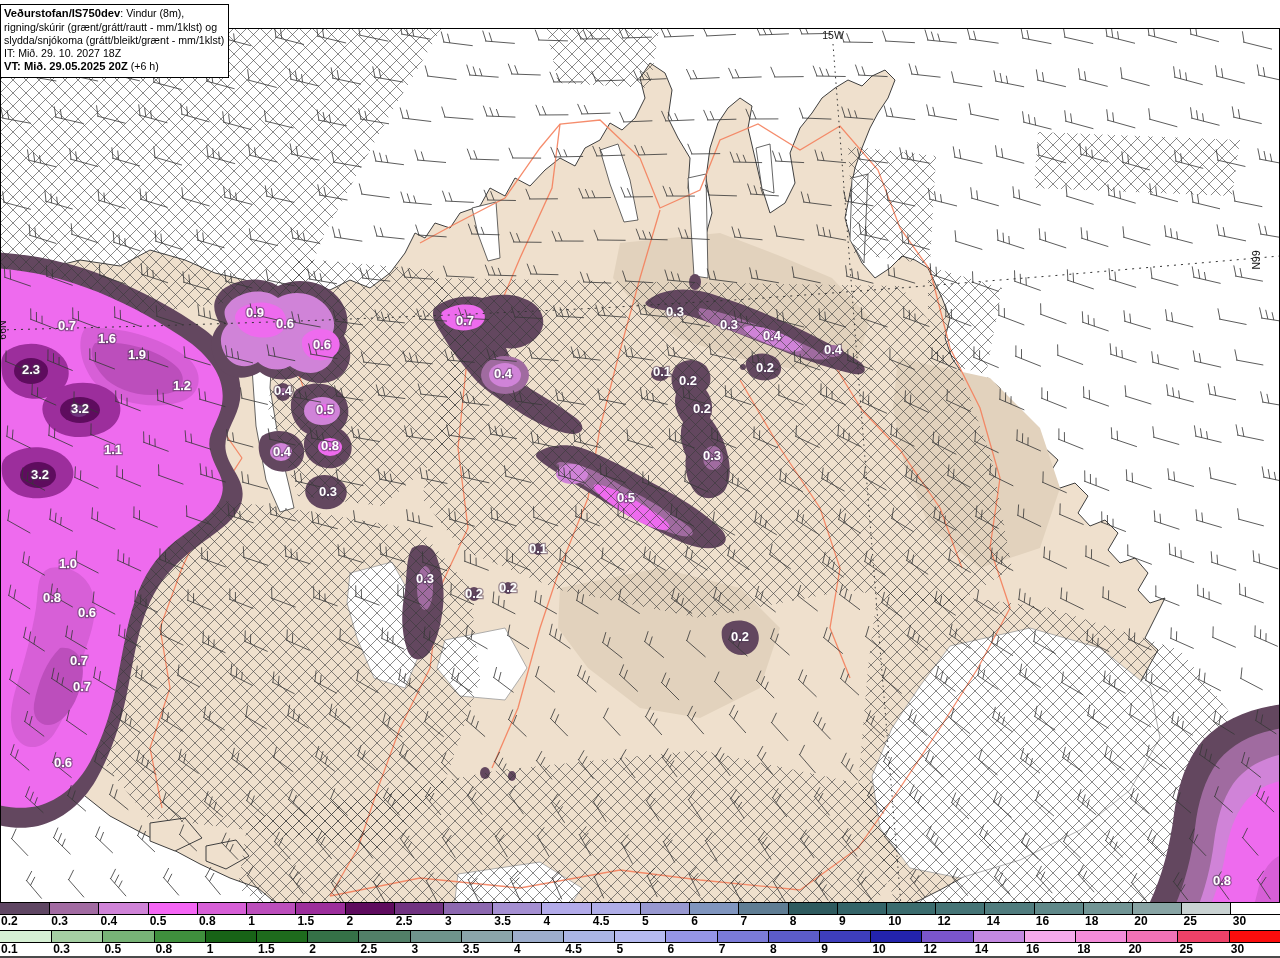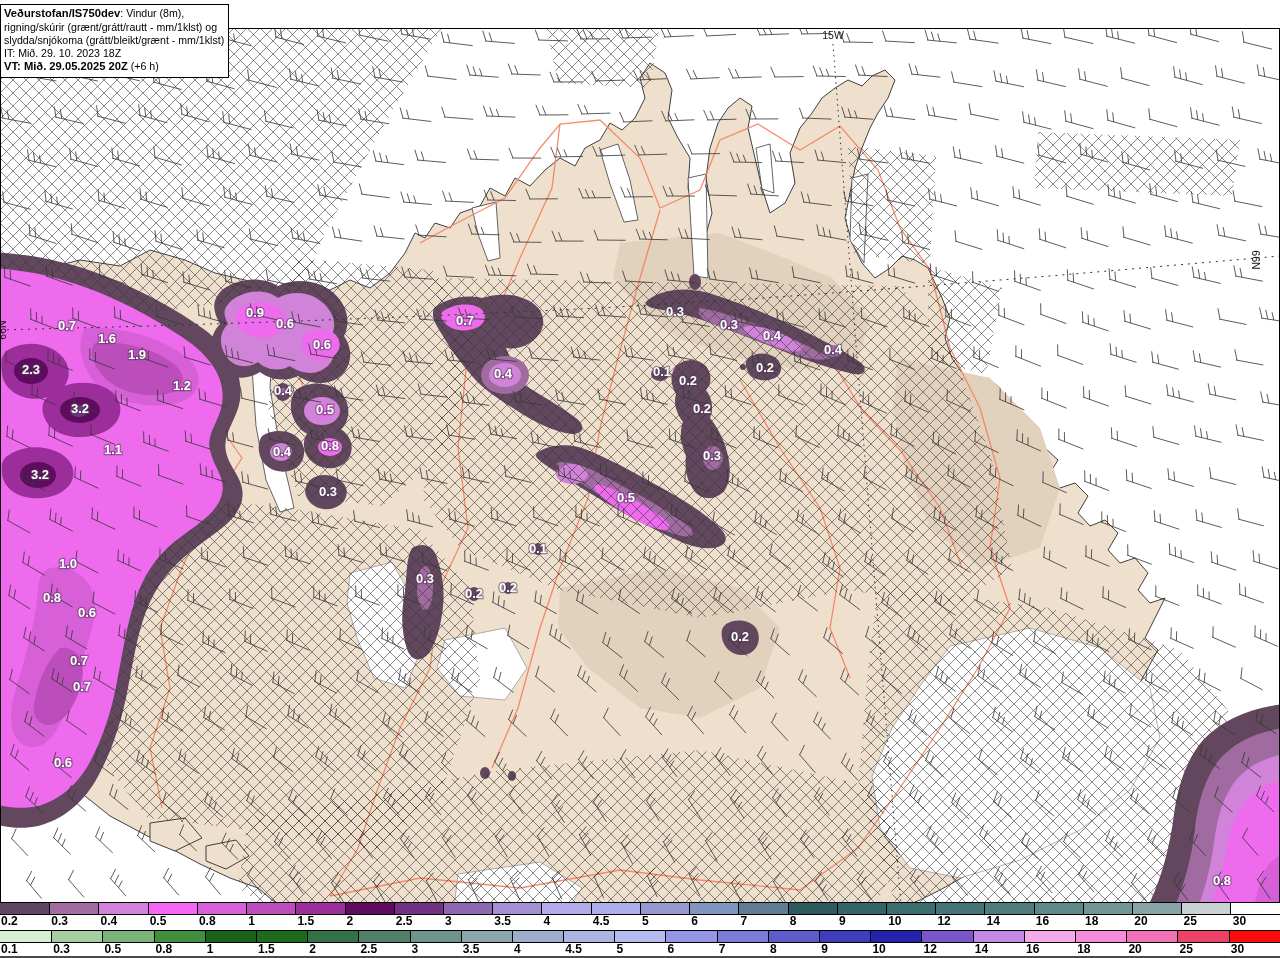--- a/index.html
+++ b/index.html
@@ -188,21 +188,21 @@
           <text x="1222" y="857" text-anchor="middle" class="maplabel">0.8</text>
         </g>
         <rect x="0.5" y="0.5" width="1279" height="901" fill="none" stroke="#000" stroke-width="1"></rect>
       </svg>
   </div>
 
   <div class="legendbox">
     <div><b>Veðurstofan/IS750dev</b><span>: Vindur (8m),</span></div>
     <div>rigning/skúrir (grænt/grátt/rautt - mm/1klst) og</div>
     <div>slydda/snjókoma (grátt/bleikt/grænt - mm/1klst)</div>
-    <div>IT: Mið. 29. 10. 2023 18Z</div>
+    <div>IT: Mið. 29. 10. 2027 18Z</div>
     <div><b>VT: Mið. 29.05.2025 20Z</b><span> (+6 h)</span></div>
   </div>
 
   <div class="bars">
     <div class="barrow" id="bar-sleet" style="top:0px"><div class="cell" style="width: 49.2308px; background: rgb(95, 70, 99);"></div><div class="cell" style="width: 49.2308px; background: rgb(162, 107, 162);"></div><div class="cell" style="width: 49.2308px; background: rgb(208, 131, 216);"></div><div class="cell" style="width: 49.2308px; background: rgb(245, 102, 245);"></div><div class="cell" style="width: 49.2308px; background: rgb(215, 95, 215);"></div><div class="cell" style="width: 49.2308px; background: rgb(188, 78, 188);"></div><div class="cell" style="width: 49.2308px; background: rgb(156, 46, 156);"></div><div class="cell" style="width: 49.2308px; background: rgb(94, 11, 94);"></div><div class="cell" style="width: 49.2308px; background: rgb(113, 51, 129);"></div><div class="cell" style="width: 49.2308px; background: rgb(141, 104, 176);"></div><div class="cell" style="width: 49.2308px; background: rgb(165, 143, 210);"></div><div class="cell" style="width: 49.2308px; background: rgb(179, 171, 234);"></div><div class="cell" style="width: 49.2308px; background: rgb(176, 174, 232);"></div><div class="cell" style="width: 49.2308px; background: rgb(152, 152, 208);"></div><div class="cell" style="width: 49.2308px; background: rgb(128, 149, 191);"></div><div class="cell" style="width: 49.2308px; background: rgb(95, 125, 148);"></div><div class="cell" style="width: 49.2308px; background: rgb(46, 90, 94);"></div><div class="cell" style="width: 49.2308px; background: rgb(52, 100, 104);"></div><div class="cell" style="width: 49.2308px; background: rgb(59, 108, 110);"></div><div class="cell" style="width: 49.2308px; background: rgb(69, 116, 118);"></div><div class="cell" style="width: 49.2308px; background: rgb(80, 124, 126);"></div><div class="cell" style="width: 49.2308px; background: rgb(95, 136, 137);"></div><div class="cell" style="width: 49.2308px; background: rgb(113, 149, 149);"></div><div class="cell" style="width: 49.2308px; background: rgb(136, 164, 164);"></div><div class="cell" style="width: 49.2308px; background: rgb(201, 210, 210);"></div><div class="cell" style="width: 49.2308px; background: rgb(255, 255, 255);"></div></div>
     <div class="labrow" id="lab-sleet" style="top:13px">
         <span style="left: 1px;">0.2</span>
         <span style="left: 51.2308px;">0.3</span>
         <span style="left: 100.462px;">0.4</span>
         <span style="left: 149.692px;">0.5</span>

